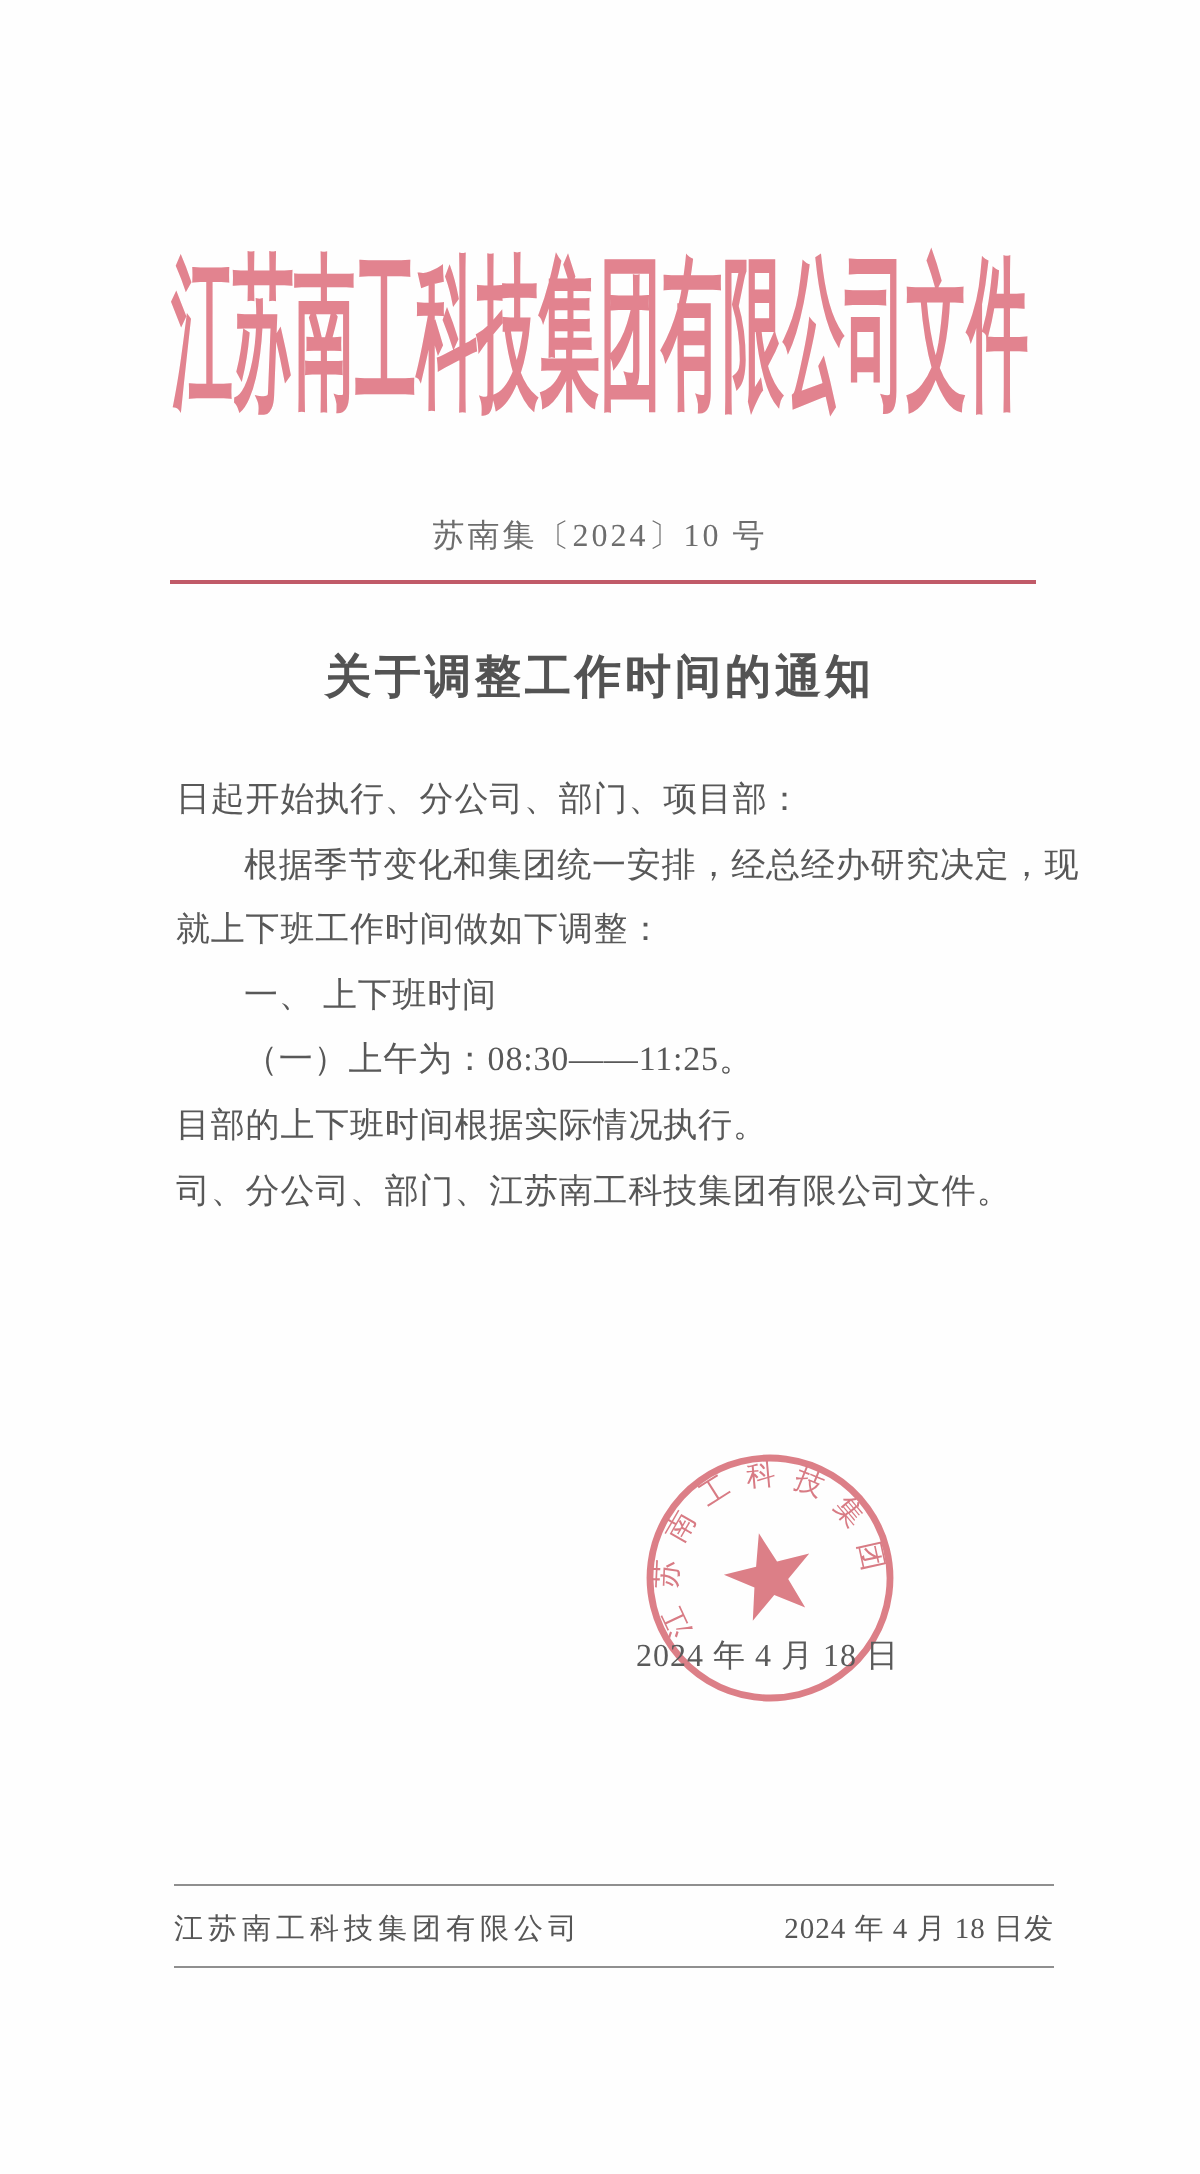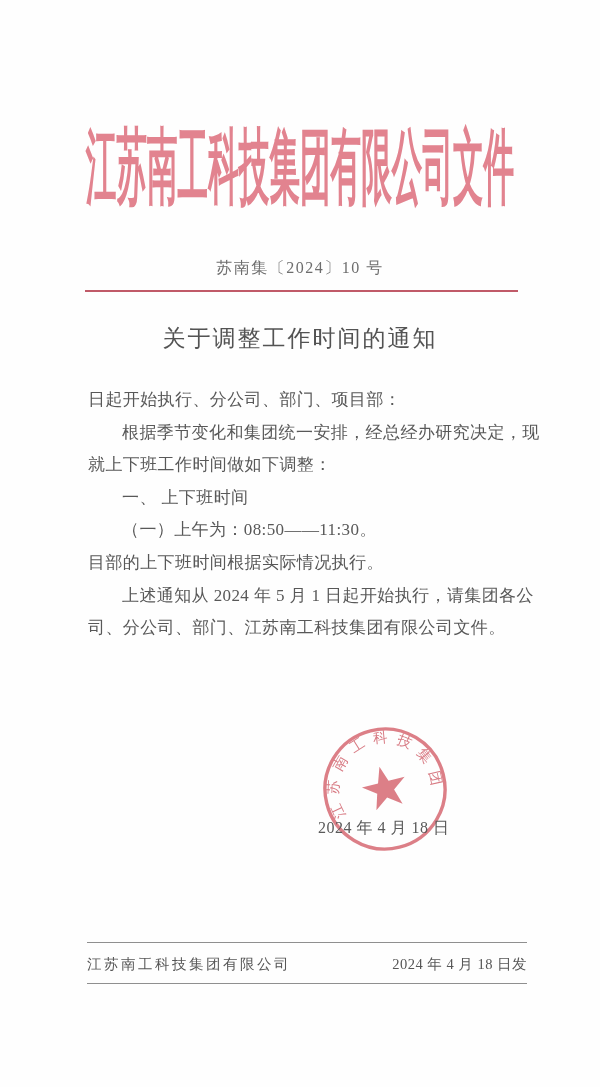--- a/index.html
+++ b/index.html
@@ -52,21 +52,21 @@
     background: #c05a68;
   }
   
   .notice-title {
     position: absolute;
     top: 323px;
     left: 0;
     width: 600px;
     text-align: center;
     font-size: 23px;
-    font-weight: normal;
+    font-weight: bold;
     color: #535353;
     letter-spacing: 2px;
   }
   
   .body-text {
     position: absolute;
     top: 384px;
     left: 88px;
     width: 430px;
     font-size: 17px;
@@ -136,23 +136,22 @@
 
   <div class="red-rule"></div>
 
   <div class="notice-title">关于调整工作时间的通知</div>
 
   <div class="body-text">
     <div class="body-line">日起开始执行、分公司、部门、项目部：</div>
     <div class="body-line indent">根据季节变化和集团统一安排，经总经办研究决定，现</div>
     <div class="body-line">就上下班工作时间做如下调整：</div>
     <div class="body-line indent">一、 上下班时间</div>
-    <div class="body-line indent">（一）上午为：08:50——11:30。</div>
+    <div class="body-line indent">（一）上午为：08:30——11:25。</div>
     <div class="body-line">目部的上下班时间根据实际情况执行。</div>
-    <div class="body-line indent">上述通知从 2024 年 5 月 1 日起开始执行，请集团各公</div>
     <div class="body-line">司、分公司、部门、江苏南工科技集团有限公司文件。</div>
   </div>
 
   <svg class="seal" viewBox="-70 -70 140 140" xmlns="http://www.w3.org/2000/svg">
     <g transform="rotate(-14)">
       <circle cx="0" cy="0" r="60" fill="none" stroke="#d5646e" stroke-width="3.4"></circle>
       <polygon points="0,-23 5.4,-7.1 22,-7.1 8.7,2.7 13.5,18.6 0,8.8 -13.5,18.6 -8.7,2.7 -22,-7.1 -5.4,-7.1" fill="#d5646e"></polygon>
       <defs>
         <path id="sealArc" d="M -44.2 16.1 A 47 47 0 1 1 44.2 16.1" fill="none"></path>
       </defs>

